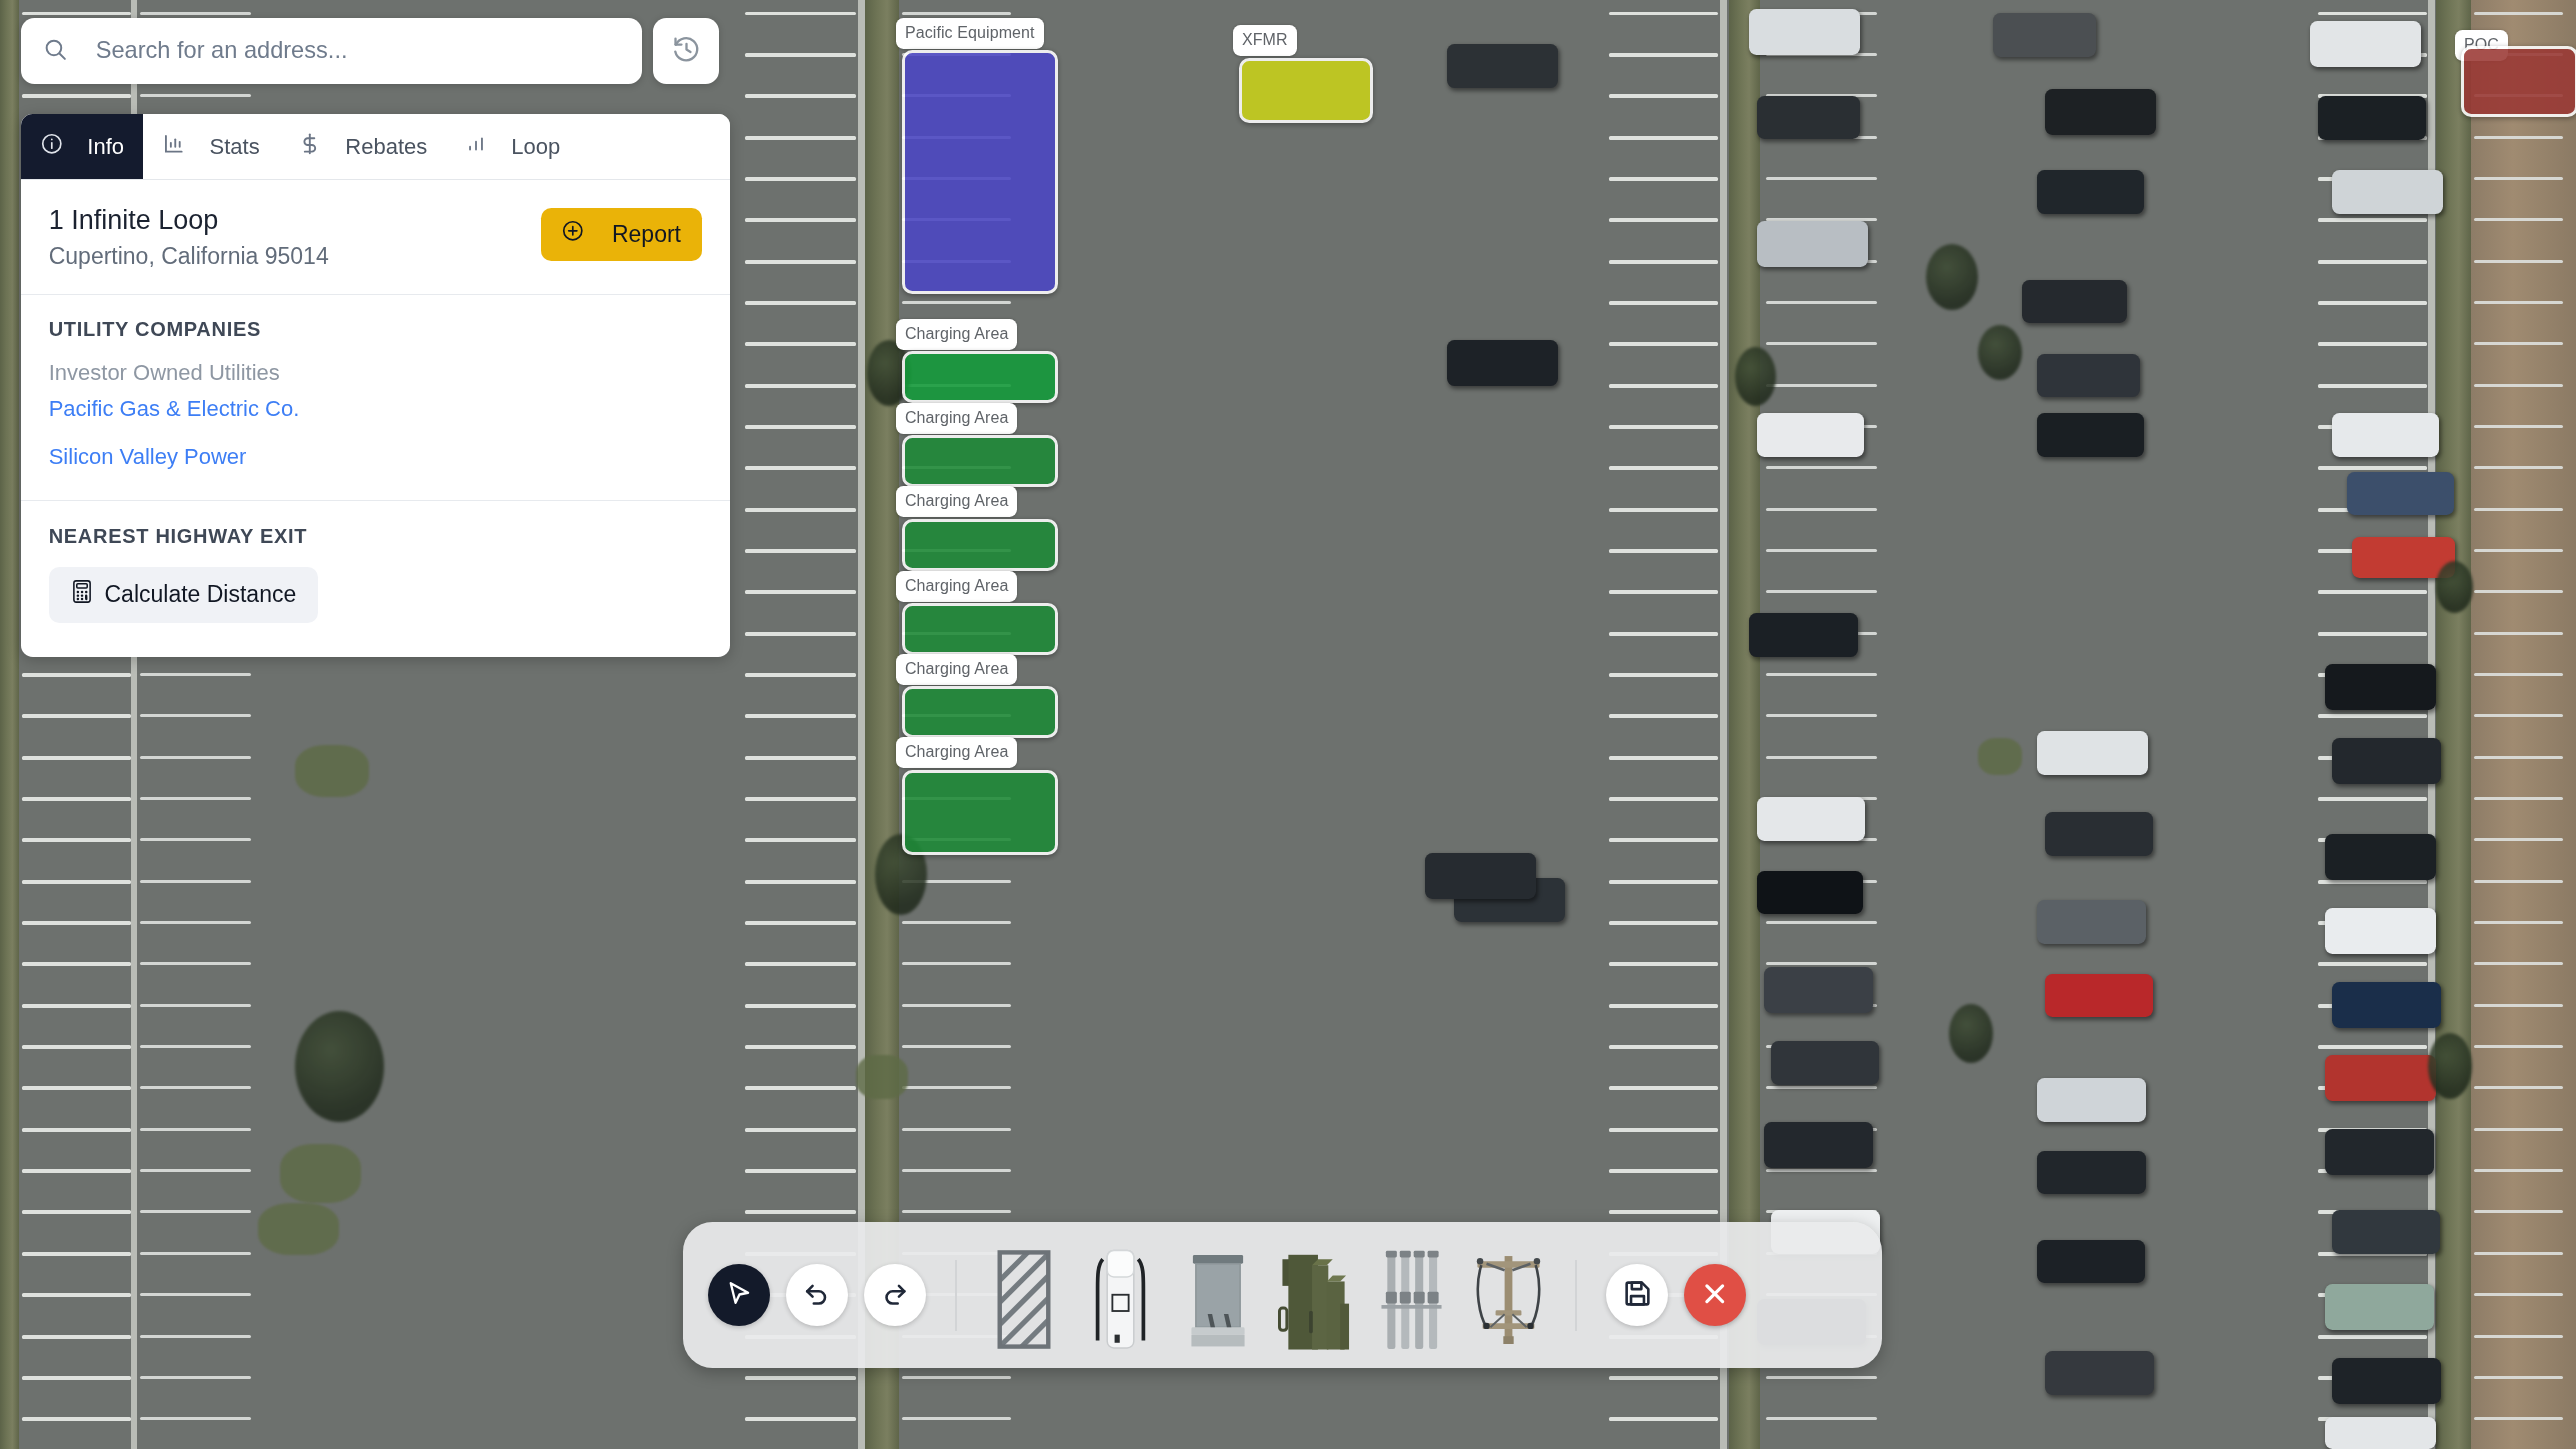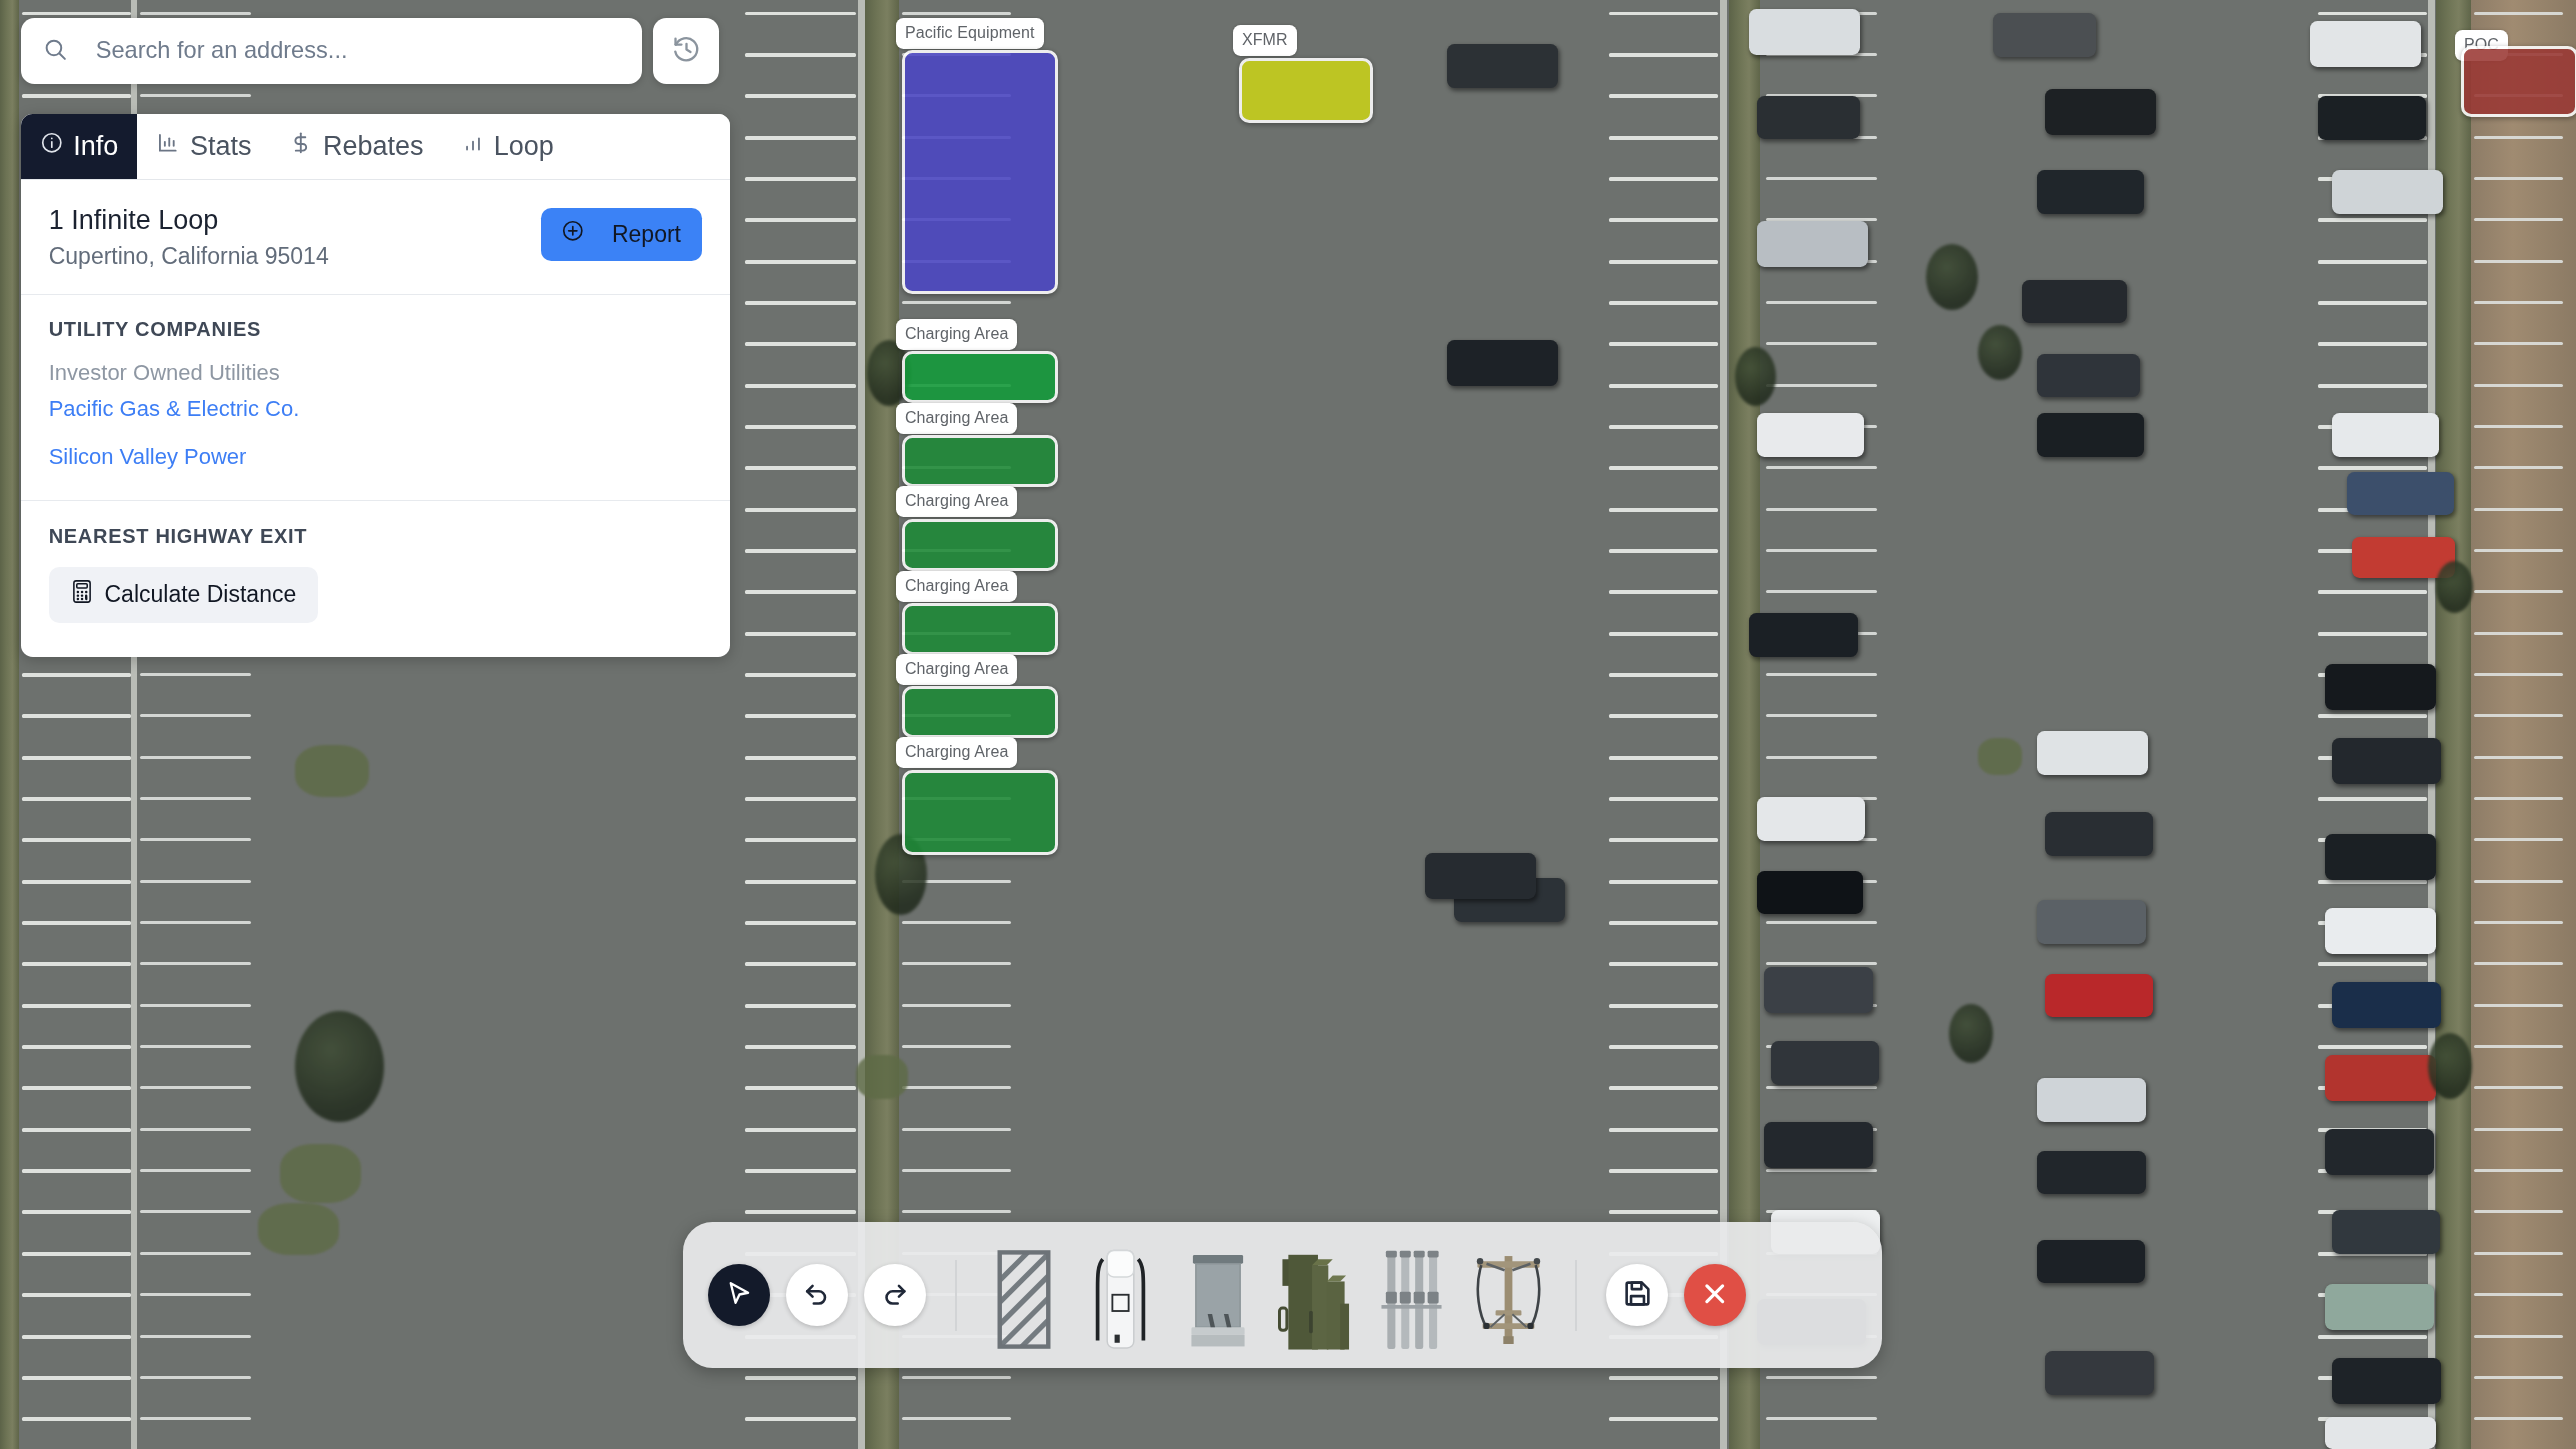--- a/index.html
+++ b/index.html
@@ -125,38 +125,38 @@
     top: 114px; left: 20.7px;
     width: 709px;
     background: #fff;
     border-radius: 11.8px;
     box-shadow: 0 3px 13.3px rgba(0,0,0,.22);
     overflow: hidden;
     z-index: 35;
   }
   #tabs { display: flex; height: 65px; background:#fff; }
   .tab {
-    display: flex; align-items: center; gap: 10px;
+    display: flex; align-items: center; gap: 24px;
     padding: 0 19px;
     height: 65px;
-    font-size: 27px;
+    font-size: 22px;
     color: #4a5360;
     cursor: pointer;
   }
   .tab.active { background: #141b2e; color: #ffffff; }
   #tab-underline { height: 0.7px; background: #e4e7eb; }
   .panel-section { padding: 19px 28px 22px 28px; }
   .section-divider { height: 0.7px; background: #e7eaee; }
 
   #addr-row { display: flex; align-items: flex-start; justify-content: space-between; }
   #addr-line1 { font-size: 27px; color: #1b2230; font-weight: 400; }
   #addr-line2 { font-size: 23px; color: #626c7a; margin-top: 7.4px; }
   #report-btn {
     display: flex; align-items: center; gap: 27px;
-    background: #3b82f6;
+    background: #eab308;
     border-radius: 10.3px;
     padding: 11.8px 20.7px;
     font-size: 23px; color: #111723;
     cursor: pointer;
     margin-top: 3px;
   }
 
   .section-head {
     font-size: 20px;
     color: #3f4856;

